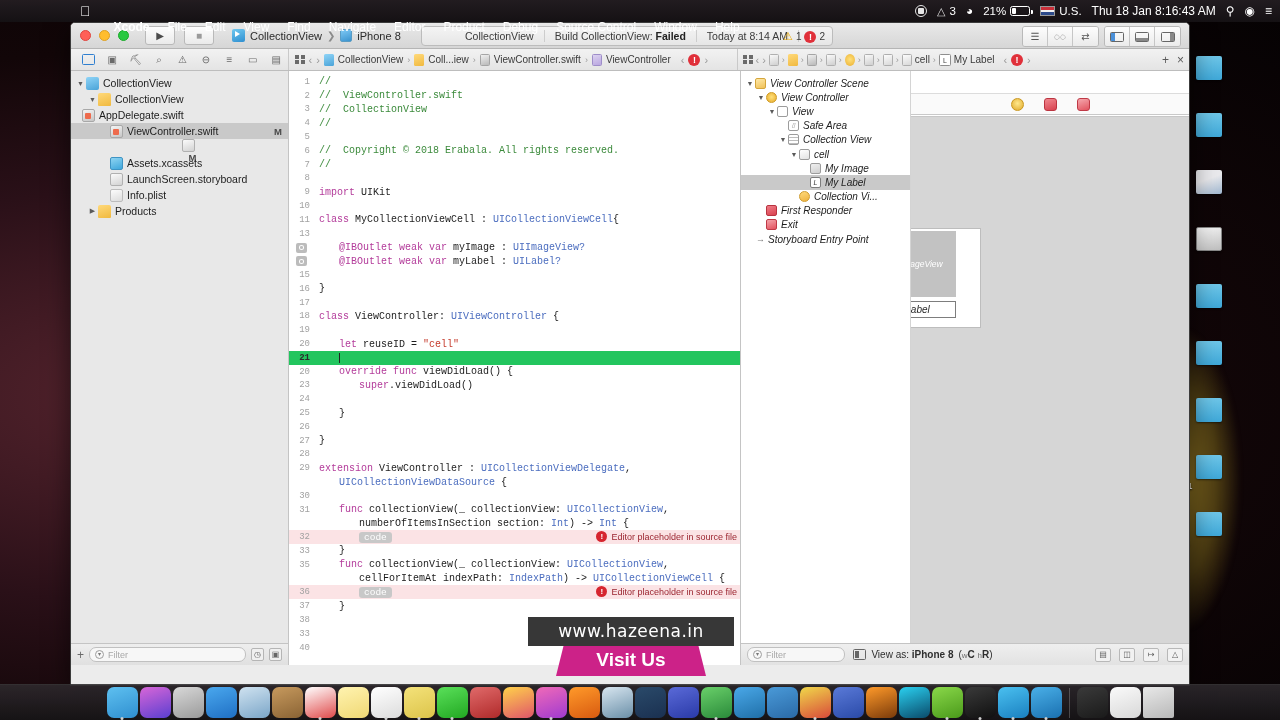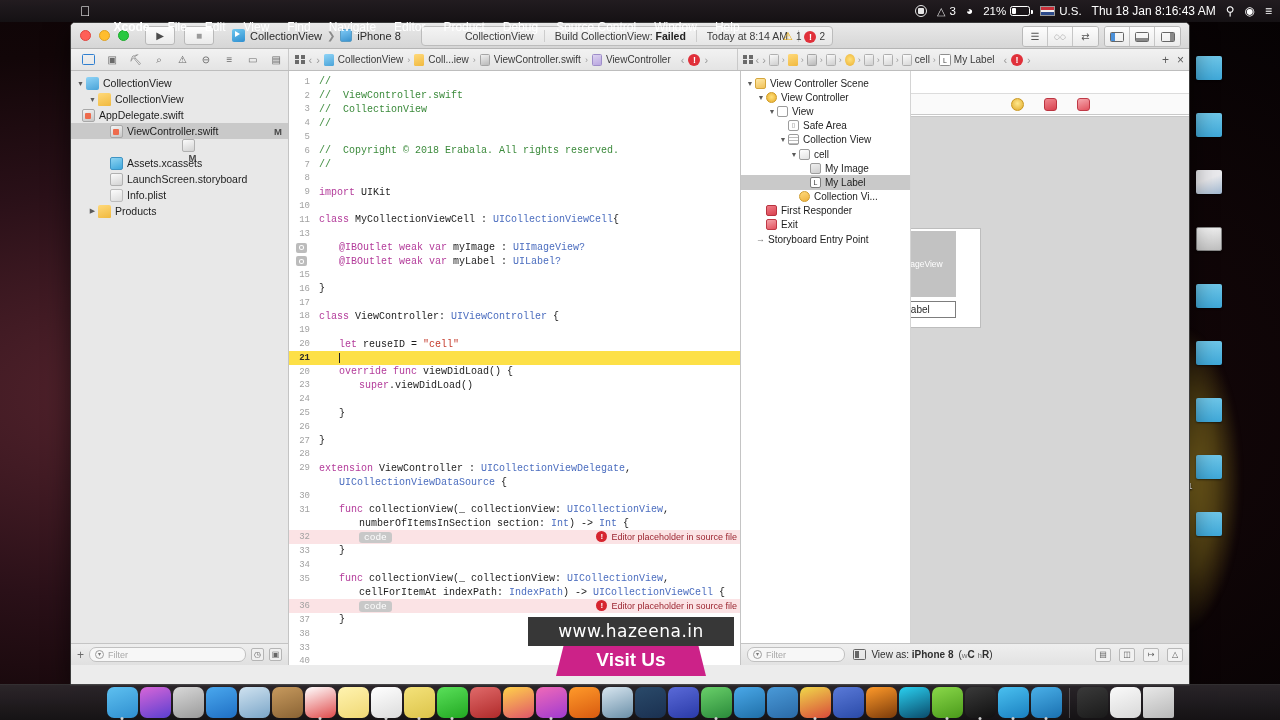--- a/index.html
+++ b/index.html
@@ -173,40 +173,40 @@
   }
   .circ { width:9px;height:9px;border:1px solid #9e9e9e;border-radius:50%;display:inline-block;font-size:6px;text-align:center;line-height:7px;color:#777;flex:none;}
   .fbtn { width:13px;height:13px;border:1px solid #b5b5b5;border-radius:2px;background:#f0f0f0;font-size:8px;color:#666;display:flex;align-items:center;justify-content:center;}
   
   #editor-pane { width:452px; background:#fff; border-right:1px solid #c4c4c4; position:relative; overflow:hidden; }
   #code { position:relative; font-family:"Liberation Mono", monospace; font-size:10px; padding-top:4px; }
   .cline { height:13.8px; display:flex; align-items:center; white-space:pre; position:relative; }
   .gut { width:28px; text-align:right; padding-right:7px; color:#a2a2a2; font-size:9px; flex:none; font-family:"Liberation Mono", monospace; }
   .gut.cur { color:#2b2b2b; font-weight:bold; }
   .ctext { flex:1; padding-left:2px; color:#1c1c1c; }
-  .cline.cur { background:#fde047; }
+  .cline.cur { background:#22c55e; }
   .cline.err { background:#fbe3e5; }
   .cmt { color:#3b8a3b; }
   .kw  { color:#b33b9a; }
   .typ { color:#4b6dbf; }
   .str { color:#c53a2b; }
   .plain { color:#1c1c1c; }
   .bpmark { position:absolute; left:7px; top:2px; width:11px; height:10px; border-radius:2px; background:#bcbcbc; }
   .bpmark::after{content:"";position:absolute;inset:2.6px;border:1.4px solid #fff;border-radius:50%;}
   .ph {
     background:#c8c8c8; color:#fff; border-radius:3px; padding:0 5px; font-size:9.5px;
   }
   .errmsg {
     position:absolute; right:3px; top:1px; display:flex; align-items:center; gap:4px;
     font-family:"Liberation Sans", sans-serif; font-size:9px; color:#9b2530;
   }
   .err-dot { width:11px;height:11px;border-radius:50%;background:#d6252f;color:#fff;font-size:8px;font-weight:bold;display:flex;align-items:center;justify-content:center; }
   
   #ib-pane { flex:1; background:#fff; display:flex; flex-direction:column; position:relative; }
-  #ib-main { flex:1; display:flex; overflow:hidden; }
+  #ib-main { flex:1; display:flex; overflow:hidden;font-style:italic; }
   #outline { width:170px; background:#fff; border-right:1px solid #d4d4d4; padding-top:5px; font-size:10px; color:#1d1d1d; overflow:hidden; }
   .orow { height:14.2px; display:flex; align-items:center; white-space:nowrap; padding-right:4px; }
   .orow.sel { background:#c9c9c9; }
   .oi { width:11px; height:11px; margin-right:4px; flex:none; border-radius:2px; }
   .oi.scene{background:linear-gradient(160deg,#ffe9a8,#f0c158);border:1px solid #d5a63c;}
   .oi.vc{background:radial-gradient(circle at 50% 45%,#ffe07a,#e7ab2b);border-radius:50%;border:1px solid #cf9a22;}
   .oi.view{background:#fff;border:1px solid #9c9c9c;}
   .oi.safe{background:#fff;border:1px solid #9c9c9c;font-size:6px;color:#777;text-align:center;line-height:9px;}
   .oi.cv{background:repeating-linear-gradient(180deg,#fff 0 2px,#bdbdbd 2px 3px);border:1px solid #9c9c9c;}
   .oi.cell{background:linear-gradient(160deg,#fff,#e2e2e2);border:1px solid #9c9c9c;}
@@ -570,21 +570,20 @@
           <div class="cline"><span class="gut">26</span><span class="ctext" style="padding-left: 2px;"></span></div>
           <div class="cline"><span class="gut">27</span><span class="ctext" style="padding-left: 2px;"><span class="plain">}</span></span></div>
           <div class="cline"><span class="gut">28</span><span class="ctext" style="padding-left: 2px;"></span></div>
           <div class="cline"><span class="gut">29</span><span class="ctext" style="padding-left: 2px;"><span class="kw">extension</span><span class="plain"> ViewController : </span><span class="typ">UICollectionViewDelegate</span><span class="plain">,</span></span></div>
           <div class="cline"><span class="gut"></span><span class="ctext" style="padding-left: 22px;"><span class="typ">UICollectionViewDataSource</span><span class="plain"> {</span></span></div>
           <div class="cline"><span class="gut">30</span><span class="ctext" style="padding-left: 2px;"></span></div>
           <div class="cline"><span class="gut">31</span><span class="ctext" style="padding-left: 22px;"><span class="kw">func</span><span class="plain"> collectionView(_ collectionView: </span><span class="typ">UICollectionView</span><span class="plain">,</span></span></div>
           <div class="cline"><span class="gut"></span><span class="ctext" style="padding-left: 42px;"><span class="plain">numberOfItemsInSection section: </span><span class="typ">Int</span><span class="plain">) -&gt; </span><span class="typ">Int</span><span class="plain"> {</span></span></div>
           <div class="cline err"><span class="gut">32</span><span class="ctext" style="padding-left: 42px;"><span class="ph">code</span></span><span class="errmsg"><span class="err-dot">!</span><span>Editor placeholder in source file</span></span></div>
           <div class="cline"><span class="gut">33</span><span class="ctext" style="padding-left: 22px;"><span class="plain">}</span></span></div>
-          <div class="cline"><span class="gut">34</span><span class="ctext" style="padding-left: 2px;"></span></div>
           <div class="cline"><span class="gut">35</span><span class="ctext" style="padding-left: 22px;"><span class="kw">func</span><span class="plain"> collectionView(_ collectionView: </span><span class="typ">UICollectionView</span><span class="plain">,</span></span></div>
           <div class="cline"><span class="gut"></span><span class="ctext" style="padding-left: 42px;"><span class="plain">cellForItemAt indexPath: </span><span class="typ">IndexPath</span><span class="plain">) -&gt; </span><span class="typ">UICollectionViewCell</span><span class="plain"> {</span></span></div>
           <div class="cline err"><span class="gut">36</span><span class="ctext" style="padding-left: 42px;"><span class="ph">code</span></span><span class="errmsg"><span class="err-dot">!</span><span>Editor placeholder in source file</span></span></div>
           <div class="cline"><span class="gut">37</span><span class="ctext" style="padding-left: 22px;"><span class="plain">}</span></span></div>
           <div class="cline"><span class="gut">38</span><span class="ctext" style="padding-left: 2px;"></span></div>
           <div class="cline"><span class="gut">33</span><span class="ctext" style="padding-left: 2px;"></span></div>
           <div class="cline"><span class="gut">40</span><span class="ctext" style="padding-left: 2px;"></span></div>
         </div>
     </div>
 

